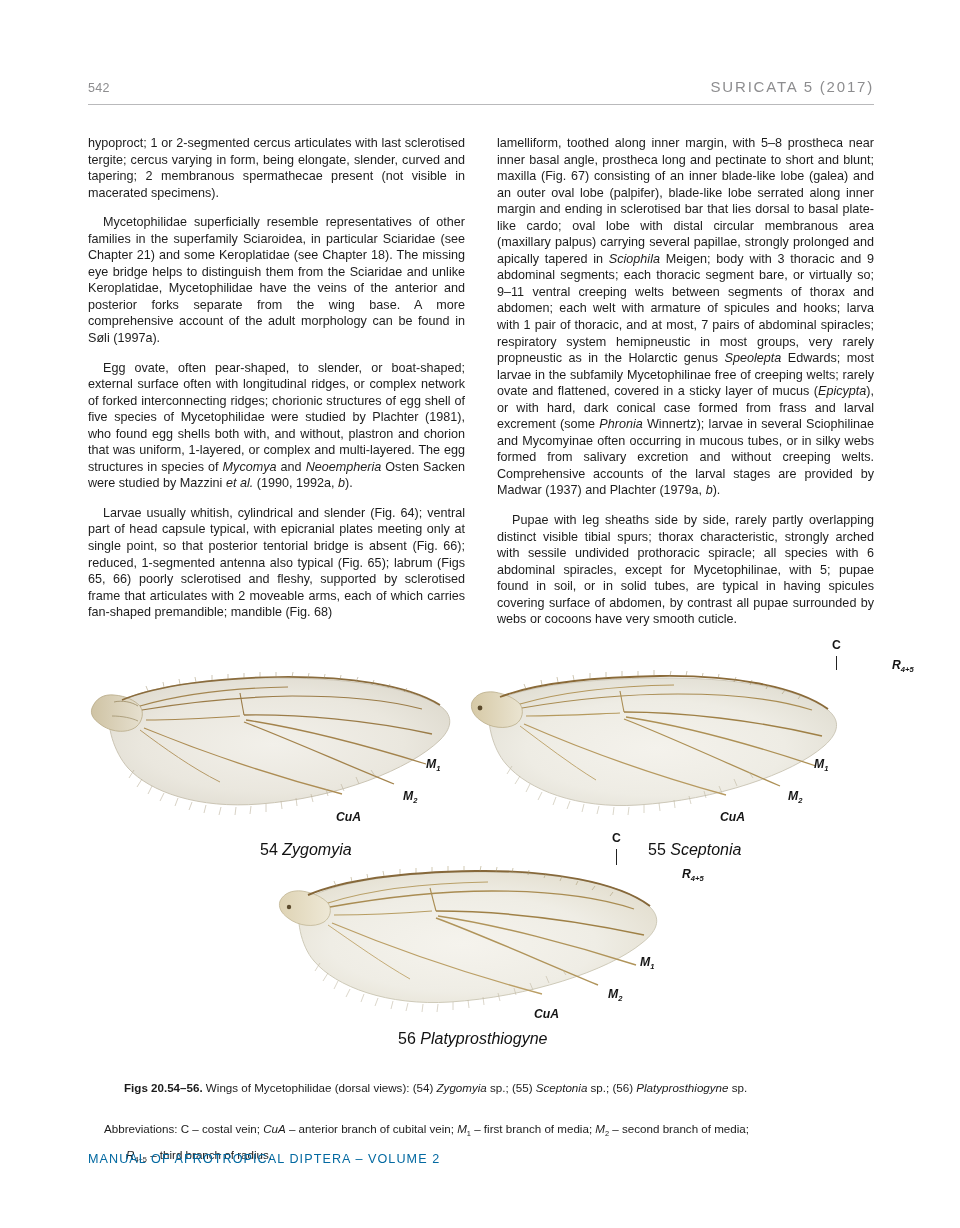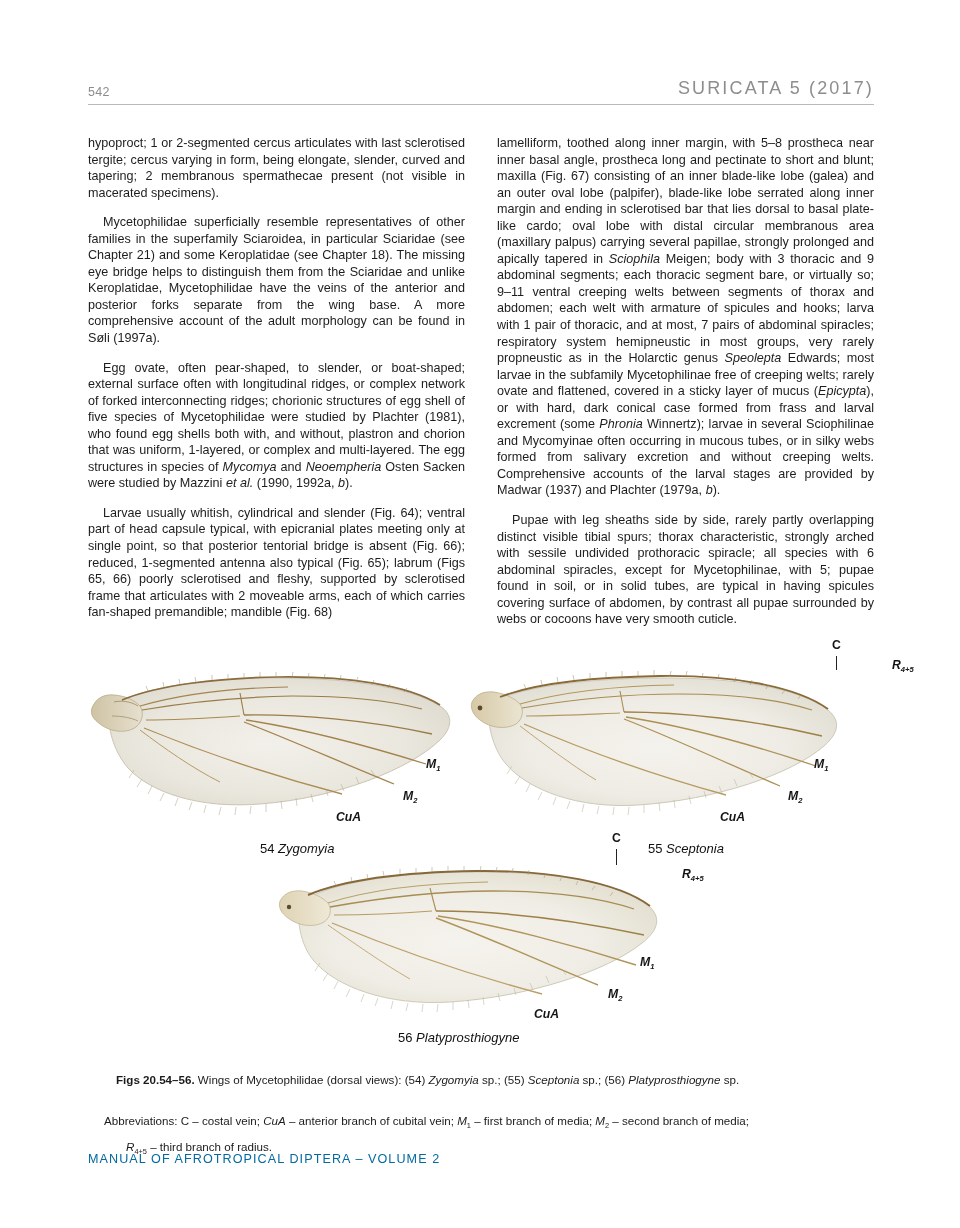--- a/index.html
+++ b/index.html
@@ -28,21 +28,21 @@
     top: 74px;
     width: 786px;
     display: flex;
     justify-content: space-between;
     align-items: flex-end;
     font-size: 12.5px;
     letter-spacing: 0.06em;
     color: #8d8d8f;
   }
   .folio { font-size: 12.5px; letter-spacing: 0.02em; }
-  .head-title { font-size: 18px; letter-spacing: 0.12em; }
+  .head-title { font-size: 15px; letter-spacing: 0.12em; }
   .head-rule {
     position: absolute;
     left: 88px;
     top: 100px;
     width: 786px;
     height: 1px;
     background: #b9b9bb;
   }
 
   
@@ -74,21 +74,21 @@
     left: 88px;
     top: 650px;
     width: 786px;
     height: 400px;
   }
 
   .wing-fig { position: absolute; }
 
   .wing-label {
     position: absolute;
-    font-size: 13px;
+    font-size: 16px;
     color: #111;
     white-space: nowrap;
   }
   .wing-label i { font-style: italic; }
 
   .vein-label {
     position: absolute;
     font-size: 12.2px;
     font-style: italic;
     font-weight: 600;
@@ -114,21 +114,21 @@
   .caption-block {
     position: absolute;
     left: 88px;
     top: 1068px;
     width: 786px;
   }
   .fig-caption {
     font-size: 11.6px;
     line-height: 15px;
     color: #1b1b1b;
-    margin: 0;
+    margin: 8px;
     padding-left: 28px;
   }
   .fig-caption b { font-weight: 700; }
   .abbrev {
     font-size: 11.6px;
     line-height: 24px;
     color: #1b1b1b;
     margin: 22px 0 0 16px;
     padding-left: 0;
     text-indent: 0;

